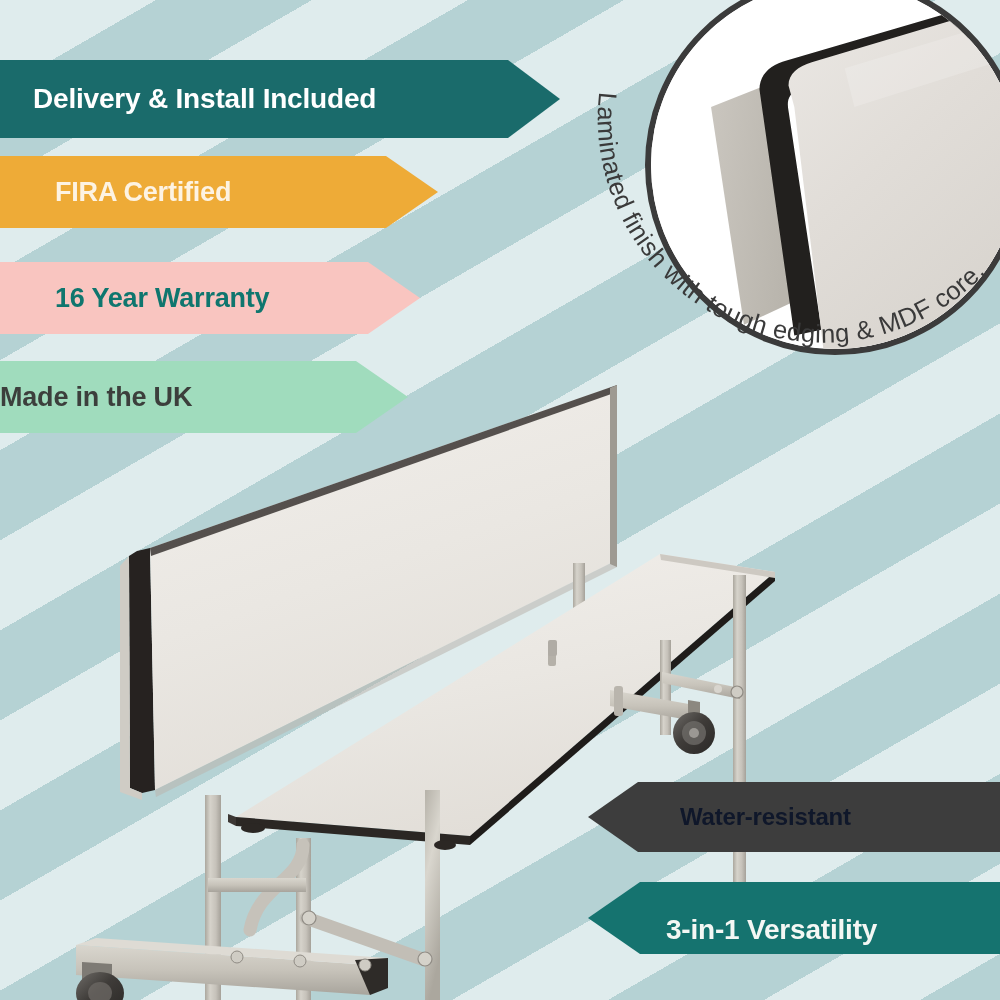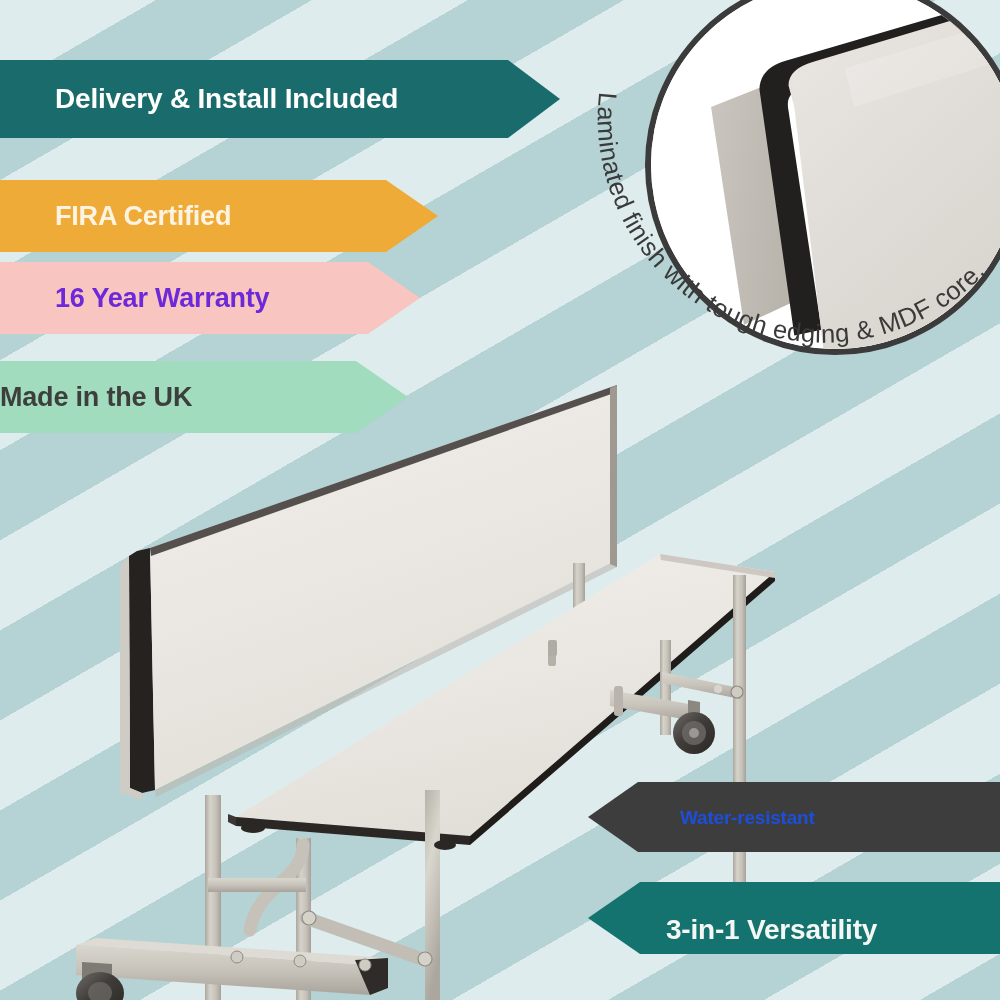--- a/index.html
+++ b/index.html
@@ -69,34 +69,34 @@
     font-size:26px;
     letter-spacing:-0.2px;
     line-height:1;
     position:relative;
     z-index:2;
   }
   .banner svg { position:absolute; left:0; top:0; }
 
   
   #banner-delivery { left:0;   top:60px;  width:560px; height:78px; }
-  #banner-fira     { left:0;   top:180px; width:438px; height:72px; }
+  #banner-fira     { left:0;   top:156px; width:438px; height:72px; }
   #banner-warranty { left:0;   top:262px; width:420px; height:72px; }
   #banner-uk       { left:0;   top:361px; width:408px; height:72px; }
 
-  #banner-delivery .label { margin-left:55px; font-size:28px; color:#ffffff; }
+  #banner-delivery .label { margin-left:33px; font-size:28px; color:#ffffff; }
   #banner-fira     .label { margin-left:55px; font-size:27px; color:#fdf3e3; }
-  #banner-warranty .label { margin-left:55px; font-size:27px; color:#6d28d9; }
+  #banner-warranty .label { margin-left:55px; font-size:27px; color:#0f766e; }
   #banner-uk       .label { font-size:27px; color:#3c3f3c; }
 
   
   #banner-water   { left:588px; top:782px; width:440px; height:70px; }
   #banner-three   { left:588px; top:882px; width:440px; height:72px; }
 
-  #banner-water .label { margin-left:92px; font-size:19px; color:#1d4ed8; }
+  #banner-water .label { margin-left:92px; font-size:24px; color:#0f172a; }
   #banner-three .label { margin-left:78px; font-size:28px; color:#f4f7f4;margin-top:24px; }
 </style>
 </head>
 <body>
 
 <div id="stage">
 
   <div id="bg-stripes"></div>
 
   <svg id="product" viewBox="0 0 1000 1000">

